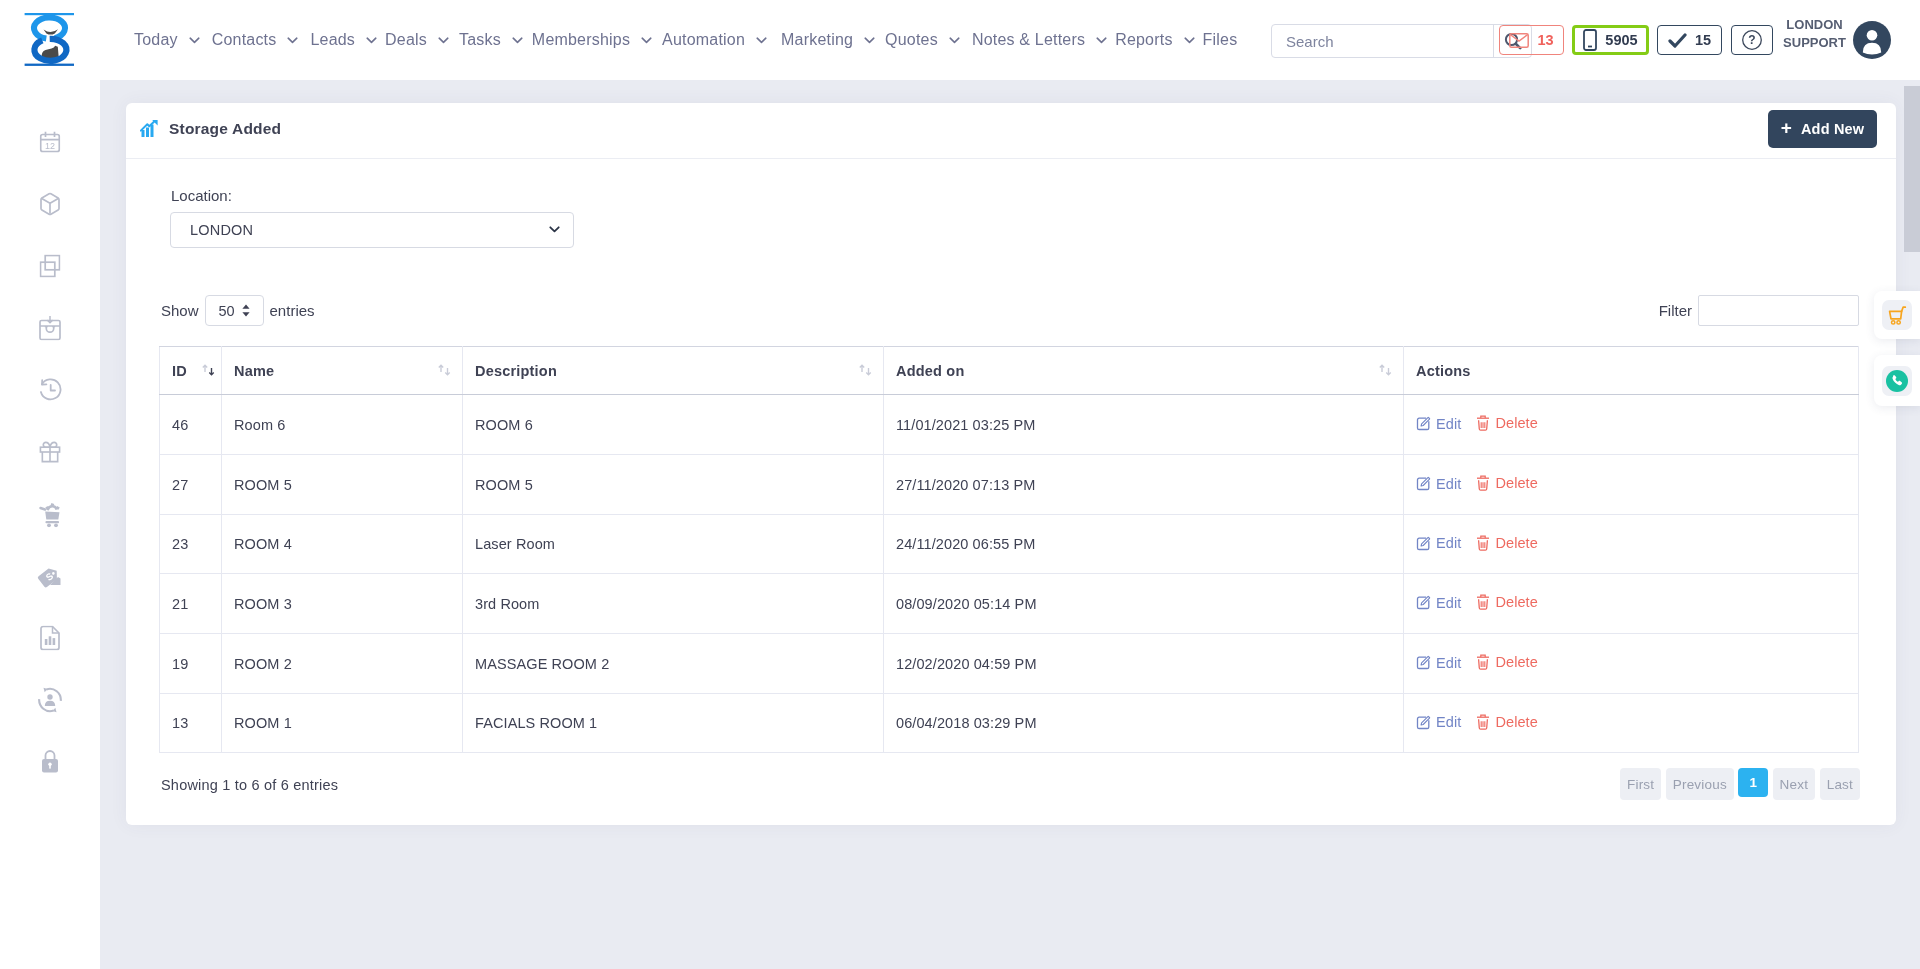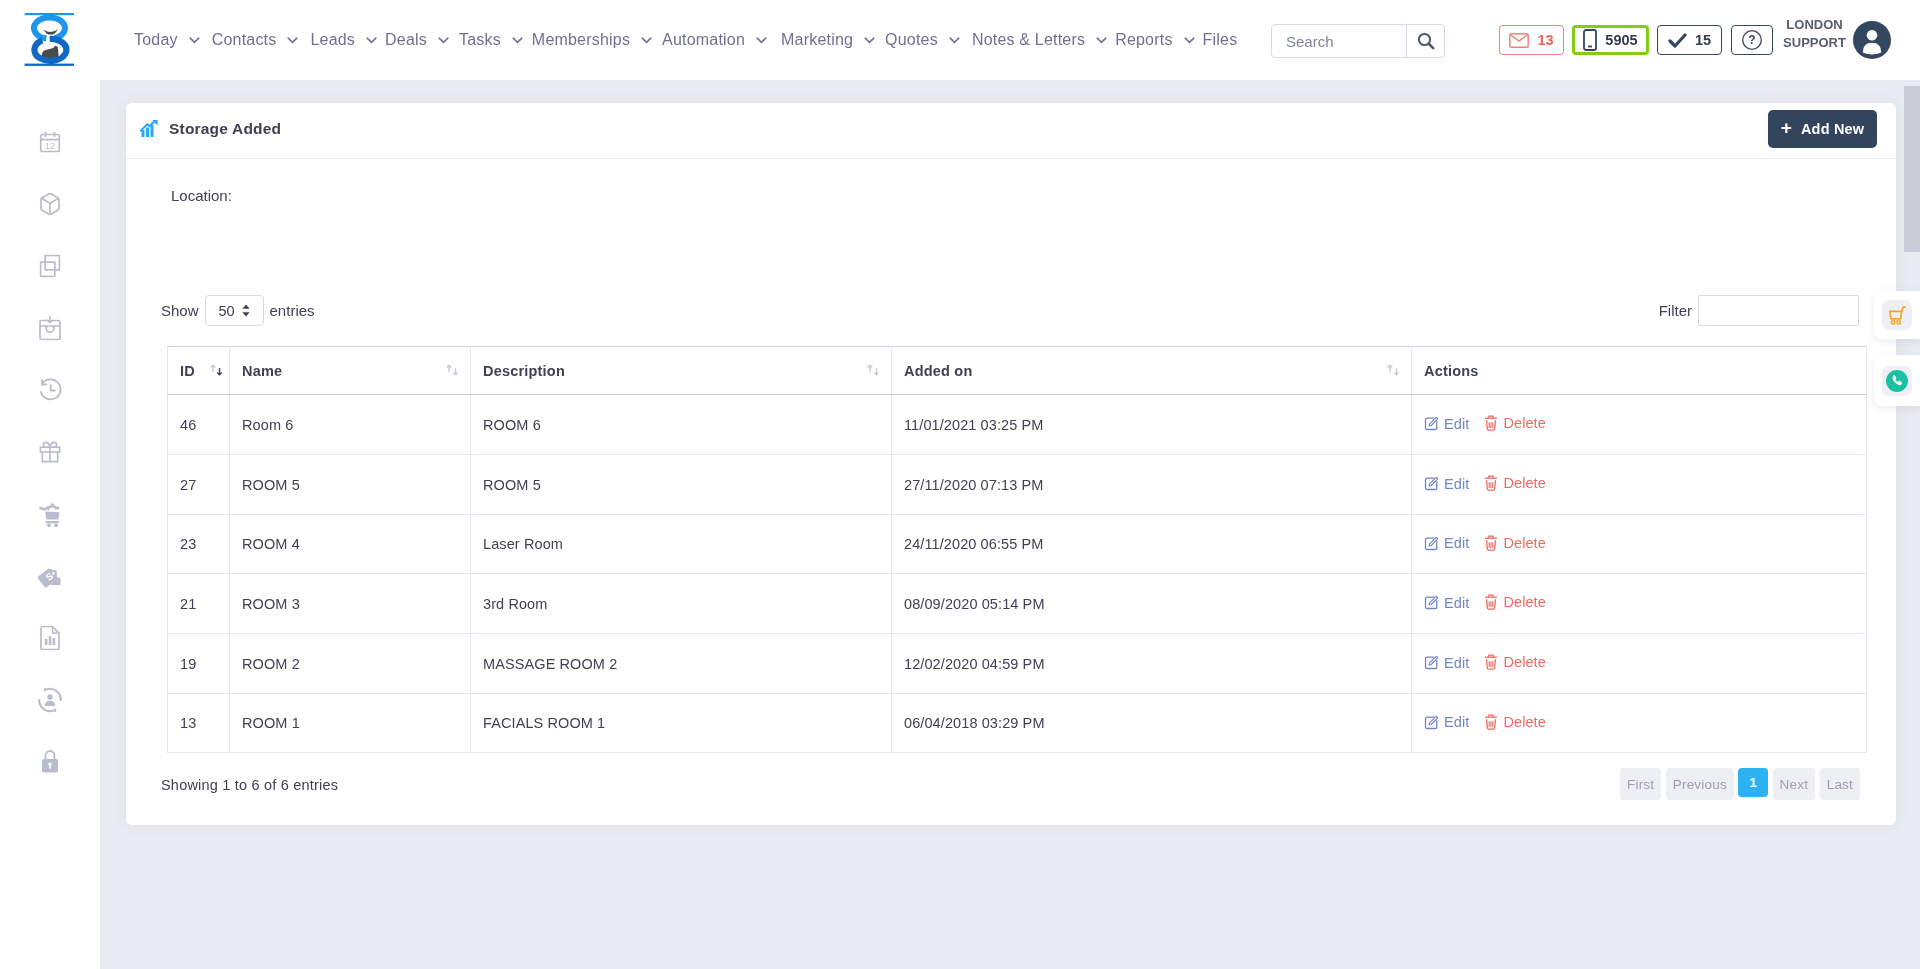--- a/index.html
+++ b/index.html
@@ -6,21 +6,21 @@
   * { margin:0; padding:0; box-sizing:border-box; }
   html,body { width:1920px; height:969px; overflow:hidden; font-family:"Liberation Sans", sans-serif; background:#fff; }
   .mainbg { position:absolute; left:100px; top:80px; width:1820px; height:889px; background:#e9ebf2; }
   
   .topbar { position:absolute; left:0; top:0; width:1920px; height:80px; background:#fff; z-index:5; }
   .logo { position:absolute; left:25px; top:11px; }
   .nav { position:absolute; left:134px; top:0; height:80px; display:flex; align-items:center; }
   .nav .item { display:flex; align-items:center; color:#6e7290; font-size:16px; font-weight:500; letter-spacing:.2px; white-space:nowrap; }
   .nav .item svg { margin-left:11px; }
   
-  .search { position:absolute; left:1271px; top:24px; width:174px; height:34px; border:1px solid #d9dce6; border-radius:4px; display:flex; }
+  .search { position:absolute; left:1271px; top:24px; width:261px; height:34px; border:1px solid #d9dce6; border-radius:4px; display:flex; }
   .search .ph { flex:1; display:flex; align-items:center; padding-left:14px; color:#7e849e; font-size:15px; }
   .search .btn { width:38px; border-left:1px solid #d9dce6; display:flex; align-items:center; justify-content:center; }
   .badge { position:absolute; top:25px; height:30px; border-radius:4px; display:flex; align-items:center; justify-content:center; font-size:14.5px; font-weight:600; }
   .b-mail { left:1499px; width:65px; border:1px solid #f0847c; color:#f0625c; }
   .b-phone { left:1572px; width:77px; border:3px solid #84cc16; color:#323c50; }
   .b-check { left:1657px; width:65px; border:1px solid #33475f; color:#323c50; }
   .b-q { left:1731px; width:42px; border:1px solid #33475f; color:#323c50; }
   .who { position:absolute; left:1783px; top:16px; width:63px; text-align:center; font-size:13px; font-weight:600; color:#565e72; line-height:18px; }
   .avatar { position:absolute; left:1853px; top:21px; width:38px; height:38px; border-radius:50%; background:#33475f; }
   
@@ -36,21 +36,21 @@
   .loclabel { position:absolute; left:45px; top:84px; font-size:15px; color:#3f4254; }
   .select { position:absolute; left:44px; top:109px; width:404px; height:36px; border:1px solid #d7dae3; border-radius:4px; display:flex; align-items:center; padding-left:19px; font-size:14.5px; color:#3f4254; letter-spacing:.2px; }
   .select svg { position:absolute; right:13px; top:13px; }
   .showrow { position:absolute; left:35px; top:192px; height:31px; display:flex; align-items:center; font-size:15px; color:#3f4254; }
   .numbox { width:59px; height:31px; border:1px solid #d7dae3; border-radius:4px; margin:0 6px; display:flex; align-items:center; justify-content:center; font-size:14.5px; color:#3f4254; }
   .numbox svg { margin-left:7px; }
   .filterrow { position:absolute; right:37px; top:192px; height:31px; display:flex; align-items:center; }
   .filterrow .lbl { font-size:15px; color:#3f4254; margin-right:6px; }
   .filterbox { width:161px; height:31px; border:1px solid #d7dae3; border-radius:2px; }
   
-  table { position:absolute; left:33px; top:243px; border-collapse:collapse; table-layout:fixed; width:1700px;margin-left:8px; }
+  table { position:absolute; left:33px; top:243px; border-collapse:collapse; table-layout:fixed; width:1700px; }
   th, td { border:1px solid #e6e8f1; font-size:14.5px; color:#3f4254; text-align:left; vertical-align:middle; }
   th { height:48px; padding-left:12px; font-weight:600; border-top:1px solid #d2d5e0; border-bottom:1px solid #c8ccd8; position:relative; letter-spacing:.2px; }
   td { height:60px; padding-left:12px; letter-spacing:.1px; }
   tr.h59 td { height:59px; }
   th .sort { position:absolute; right:10px; top:16px; line-height:0; }
   th:first-child .sort { right:5px; }
   .c1 { width:62px; } .c2 { width:241px; } .c3 { width:421px; } .c4 { width:520px; } .c5 { width:455px; }
   td.desc, th.desc { }
   .act a { text-decoration:none; font-size:14.5px; display:inline-flex; align-items:center; }
   .edit { color:#7285c6; margin-right:15px; }
@@ -235,20 +235,23 @@
       <rect x="1.5" y="10" width="3" height="7" fill="#29a9f1"></rect>
       <rect x="6" y="7.5" width="3" height="9.5" fill="#29a9f1"></rect>
       <rect x="10.5" y="4.5" width="3" height="12.5" fill="#29a9f1"></rect>
       <path d="M0.8 10.6 L7.3 4.2 L9.3 6.2 L14.5 1.2" fill="none" stroke="#29a9f1" stroke-width="2" stroke-linecap="round" stroke-linejoin="round"></path>
       <path d="M12.2 0 L17.6 0 L17.6 5.4 Z" fill="#29a9f1"></path>
     </svg>
     <div class="title">Storage Added</div>
     <div class="addnew"><span class="plus">+</span>Add New</div>
   </div>
   <div class="loclabel">Location:</div>
+  <div class="select">LONDON<svg width="11" height="7" viewBox="0 0 11 7">
+        <polyline points="1.3,1.3 5.5,5.4 9.7,1.3" fill="none" stroke="#2b3446" stroke-width="1.8" stroke-linecap="round" stroke-linejoin="round"></polyline>
+      </svg></div>
   <div class="showrow">Show<span class="numbox">50<svg width="8" height="13" viewBox="0 0 8 13">
           <polygon points="4,0.5 7.6,4.8 0.4,4.8" fill="#3f4254"></polygon>
           <polygon points="4,12.5 7.6,8.2 0.4,8.2" fill="#3f4254"></polygon>
         </svg></span>entries</div>
   <div class="filterrow">
       <span class="lbl">Filter</span>
       <span class="filterbox"></span>
     </div>
 
   <table>

